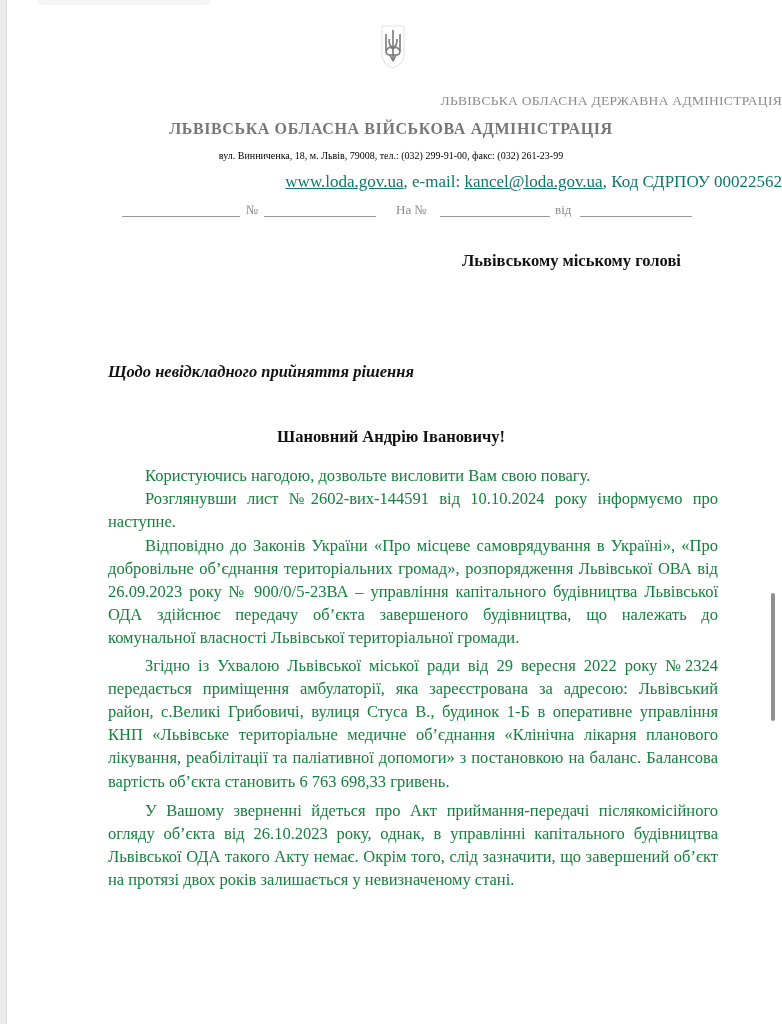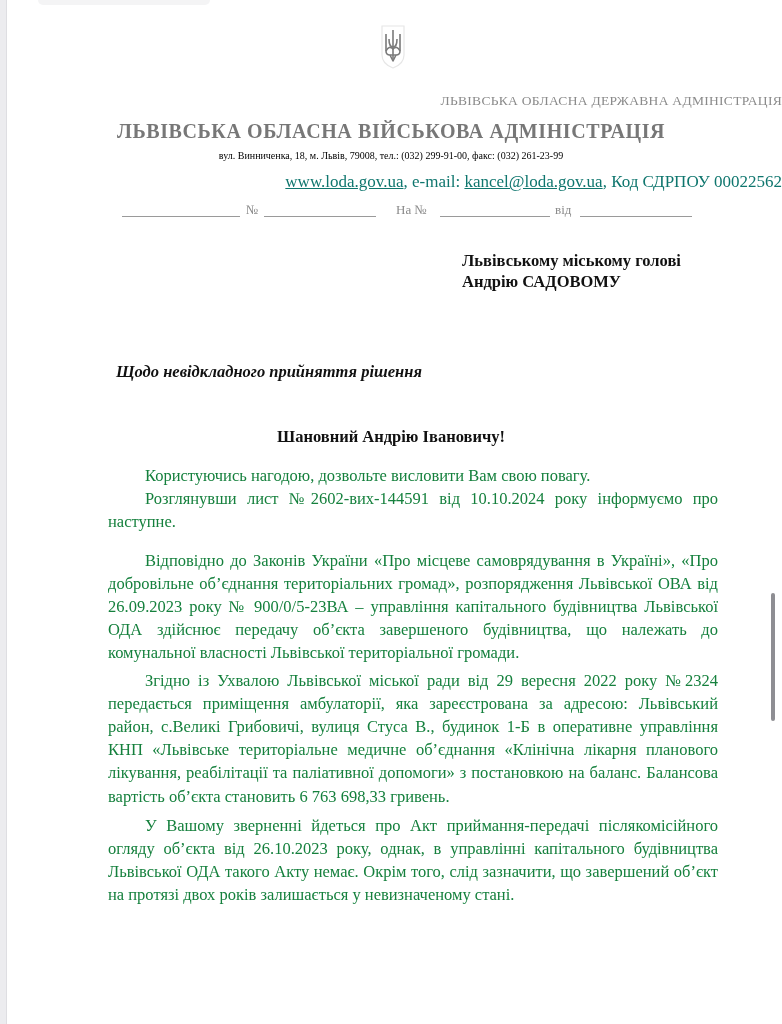--- a/index.html
+++ b/index.html
@@ -53,21 +53,21 @@
       left: 0; right: 0; top: 93px;
       text-align: right;
       font-size: 13.5px;
       letter-spacing: 0.3px;
       color: #8a8a8a;
     }
     .hdr-main {
       position: absolute;
       left: 0; right: 0; top: 120px;
       text-align: center;
-      font-size: 20px;
+      font-size: 16px;
       font-weight: bold;
       letter-spacing: 0.6px;
       color: #777777;
     }
     .hdr-addr {
       position: absolute;
       left: 0; right: 0; top: 150px;
       text-align: center;
       font-size: 10px;
       color: #000000;
@@ -106,21 +106,21 @@
       left: 462px; top: 250px;
       font-size: 16.5px;
       font-weight: bold;
       line-height: 21px;
       color: #111;
     }
 
     
     .subject {
       position: absolute;
-      left: 116px; top: 359px;
+      left: 108px; top: 359px;
       font-size: 16.5px;
       font-weight: bold;
       font-style: italic;
       line-height: 25px;
       color: #111;
     }
 
     .salutation {
       position: absolute;
       left: 0; right: 0; top: 427px;
@@ -177,32 +177,31 @@
     <span class="lbl" style="left:246px;">№</span>
     <span class="blank" style="left:264px;width:112px;"></span>
     <span class="lbl" style="left:396px;">На №</span>
     <span class="blank" style="left:440px;width:110px;"></span>
     <span class="lbl" style="left:555px;">від</span>
     <span class="blank" style="left:580px;width:112px;"></span>
   </div>
 
   <div class="addressee">
     <div>Львівському міському голові</div>
-    <div>Андрію САДОВОМУ</div>
   </div>
 
   <div class="subject">
     <div>Щодо невідкладного прийняття рішення</div>
   </div>
 
   <div class="salutation">Шановний Андрію Івановичу!</div>
 
   <div class="body-text">
     <p>Користуючись нагодою, дозвольте висловити Вам свою повагу.</p>
     <p>Розглянувши лист №2602-вих-144591 від 10.10.2024 року інформуємо про наступне.</p>
-    <p style="margin-top:15px;">Відповідно до Законів України «Про місцеве самоврядування в Україні», «Про добровільне об’єднання територіальних громад», розпорядження Львівської ОВА від 26.09.2023 року № 900/0/5-23ВА – управління капітального будівництва Львівської ОДА здійснює передачу об’єкта завершеного будівництва, що належать до комунальної власності Львівської територіальної громади.</p>
+    <p style="margin-top:0;">Відповідно до Законів України «Про місцеве самоврядування в Україні», «Про добровільне об’єднання територіальних громад», розпорядження Львівської ОВА від 26.09.2023 року № 900/0/5-23ВА – управління капітального будівництва Львівської ОДА здійснює передачу об’єкта завершеного будівництва, що належать до комунальної власності Львівської територіальної громади.</p>
     <p style="margin-top:4px;">Згідно із Ухвалою Львівської міської ради від 29 вересня 2022 року №2324 передається приміщення амбулаторії, яка зареєстрована за адресою: Львівський район, с.Великі Грибовичі, вулиця Стуса В., будинок 1-Б в оперативне управління КНП «Львівське територіальне медичне об’єднання «Клінічна лікарня планового лікування, реабілітації та паліативної допомоги» з постановкою на баланс. Балансова вартість об’єкта становить 6 763 698,33 гривень.</p>
     <p style="margin-top:6px;">У Вашому зверненні йдеться про Акт приймання-передачі післякомісійного огляду об’єкта від 26.10.2023 року, однак, в управлінні капітального будівництва Львівської ОДА такого Акту немає. Окрім того, слід зазначити, що завершений об’єкт на протязі двох років залишається у невизначеному стані.</p>
   </div>
 </div>
 
 <div class="scroll-track"></div>
 <div class="scroll-thumb"></div>
 
 </body></html>

